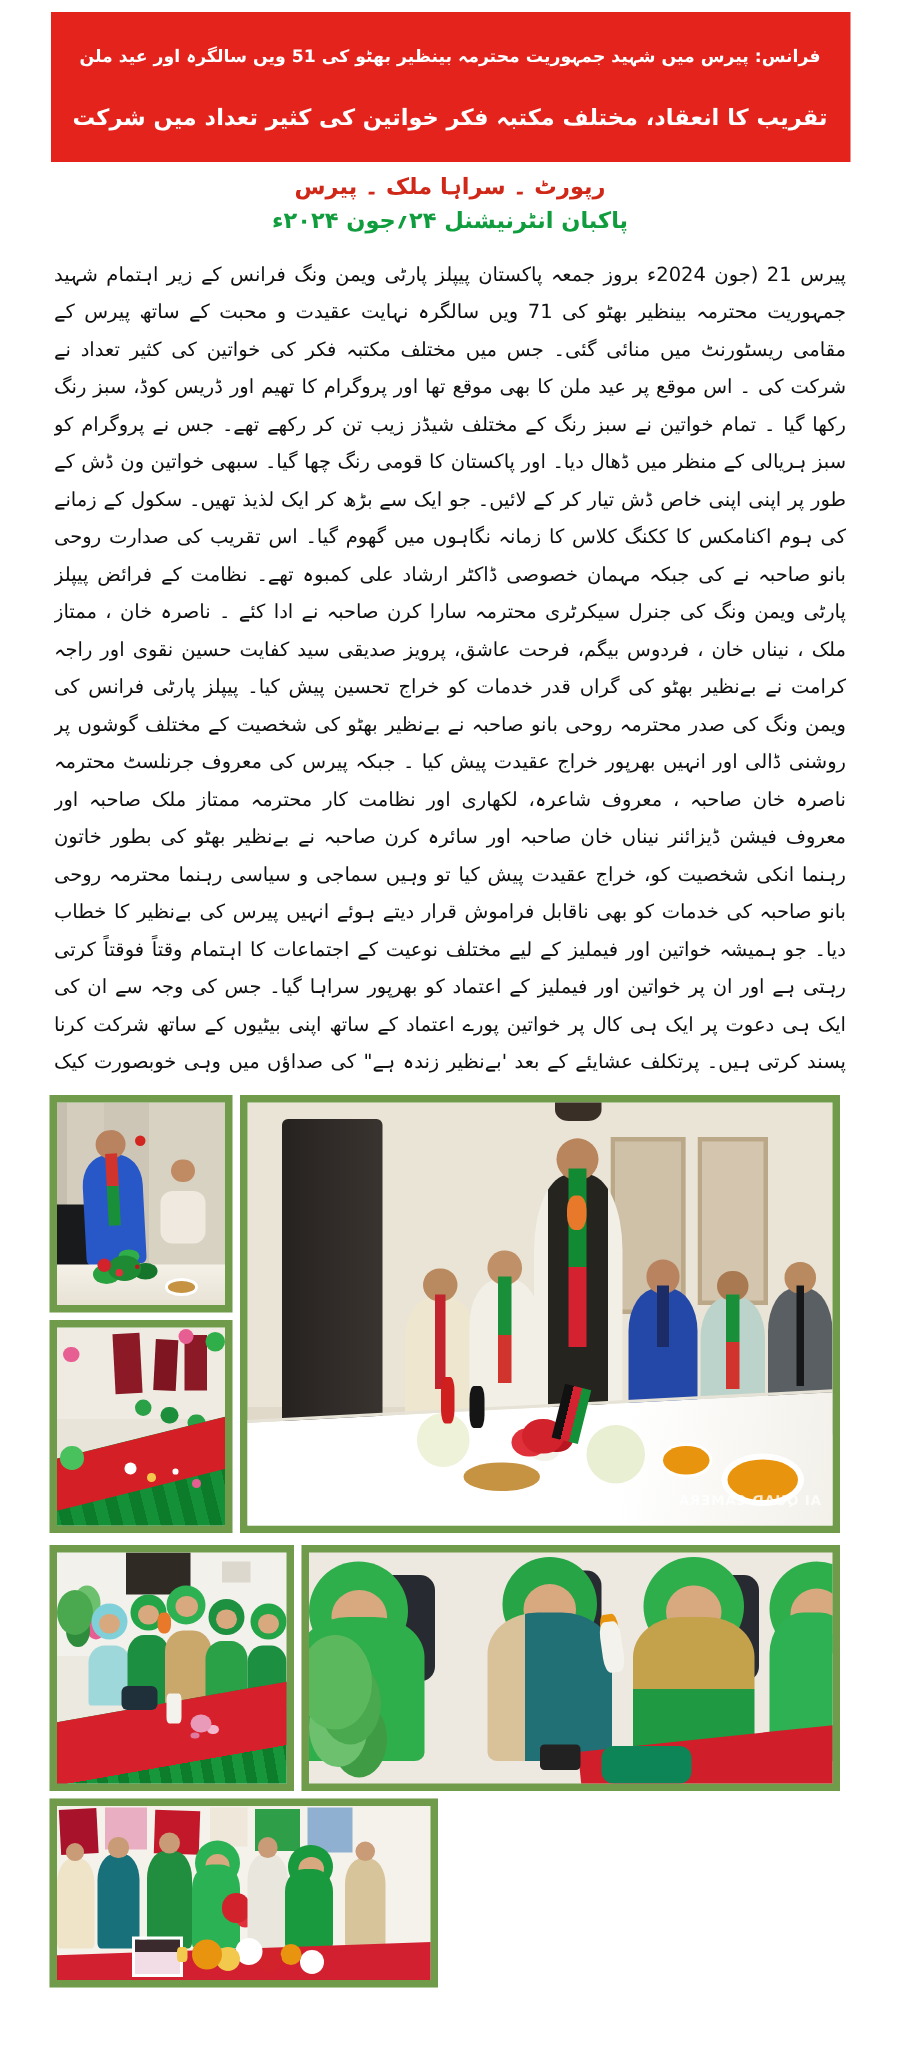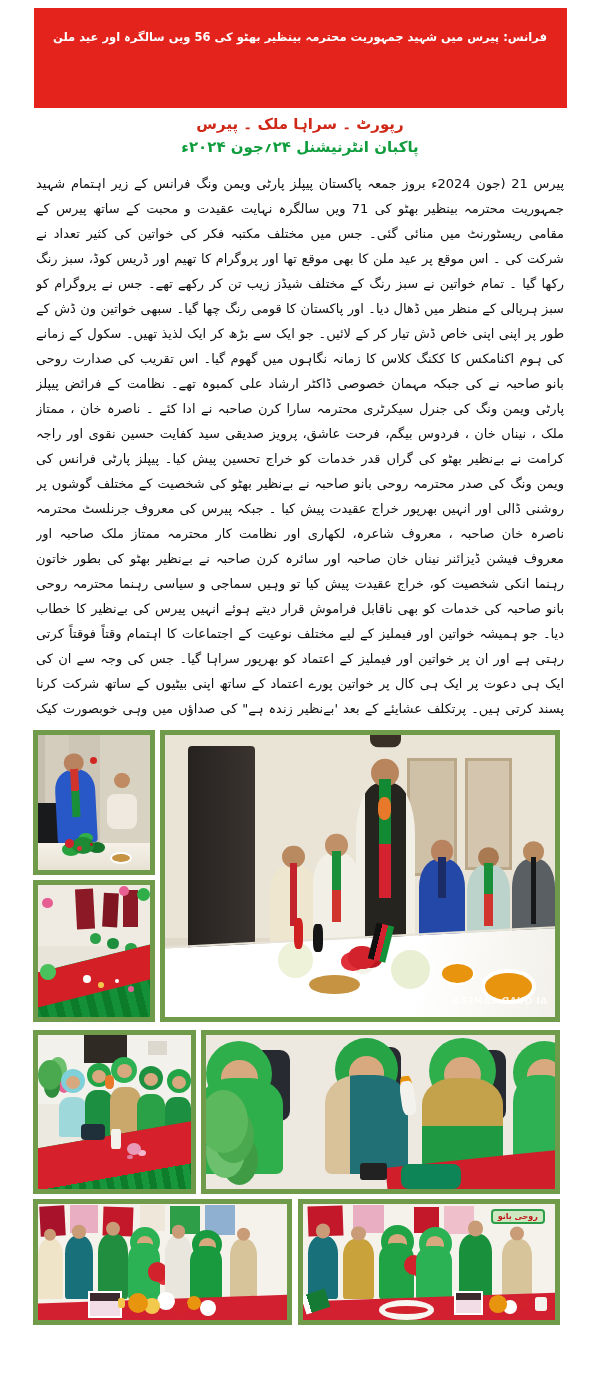--- a/index.html
+++ b/index.html
@@ -44,21 +44,22 @@
       letter-spacing:.5px;}
   .badge{position:absolute;right:4%;top:4%;background:#cfe8c2;
          border:2px solid #2f9e48;border-radius:4px;color:#c01818;
          font-size:8px;font-weight:bold;padding:1px 5px;direction:rtl;
          white-space:nowrap;}
 </style>
 </head>
 <body>
 
 <div class="banner">
-  <div class="bl fit" style="font-size: 11.5px;">فرانس: پیرس میں شہید جمہوریت محترمہ بینظیر بھٹو کی 56 ویں سالگرہ اور عید ملن</div>
+  <div class="bl fit" style="font-size: 11.5px;">فرانس: پیرس میں شہید جمہوریت محترمہ بینظیر بھٹو کی 51 ویں سالگرہ اور عید ملن</div>
+  <div class="bl fit" style="font-size: 15px;">تقریب کا انعقاد، مختلف مکتبہ فکر خواتین کی کثیر تعداد میں شرکت</div>
 </div>
 
 <div class="byline fit">رپورٹ ۔ سراہا ملک ۔ پیرس</div>
 <div class="dateline fit">پاکبان انٹرنیشنل ۲۴؍جون ۲۰۲۴ء</div>
 
 <div class="article">پیرس 21 (جون 2024ء بروز جمعہ پاکستان پیپلز پارٹی ویمن ونگ فرانس کے زیر اہتمام شہید جمہوریت محترمہ بینظیر بھٹو کی 71 ویں سالگرہ نہایت عقیدت و محبت کے ساتھ پیرس کے مقامی ریسٹورنٹ میں منائی گئی۔ جس میں مختلف مکتبہ فکر کی خواتین کی کثیر تعداد نے شرکت کی ۔ اس موقع پر عید ملن کا بھی موقع تھا اور پروگرام کا تھیم اور ڈریس کوڈ، سبز رنگ رکھا گیا ۔ تمام خواتین نے سبز رنگ کے مختلف شیڈز زیب تن کر رکھے تھے۔ جس نے پروگرام کو سبز ہریالی کے منظر میں ڈھال دیا۔ اور پاکستان کا قومی رنگ چھا گیا۔ سبھی خواتین ون ڈش کے طور پر اپنی اپنی خاص ڈش تیار کر کے لائیں۔ جو ایک سے بڑھ کر ایک لذیذ تھیں۔ سکول کے زمانے کی ہوم اکنامکس کا ککنگ کلاس کا زمانہ نگاہوں میں گھوم گیا۔ اس تقریب کی صدارت روحی بانو صاحبہ نے کی جبکہ مہمان خصوصی ڈاکٹر ارشاد علی کمبوہ تھے۔ نظامت کے فرائض پیپلز پارٹی ویمن ونگ کی جنرل سیکرٹری محترمہ سارا کرن صاحبہ نے ادا کئے ۔ ناصرہ خان ، ممتاز ملک ، نیناں خان ، فردوس بیگم، فرحت عاشق، پرویز صدیقی سید کفایت حسین نقوی اور راجہ کرامت نے بےنظیر بھٹو کی گراں قدر خدمات کو خراج تحسین پیش کیا۔ پیپلز پارٹی فرانس کی ویمن ونگ کی صدر محترمہ روحی بانو صاحبہ نے بےنظیر بھٹو کی شخصیت کے مختلف گوشوں پر روشنی ڈالی اور انہیں بھرپور خراج عقیدت پیش کیا ۔ جبکہ پیرس کی معروف جرنلسٹ محترمہ ناصرہ خان صاحبہ ، معروف شاعرہ، لکھاری اور نظامت کار محترمہ ممتاز ملک صاحبہ اور معروف فیشن ڈیزائنر نیناں خان صاحبہ اور سائرہ کرن صاحبہ نے بےنظیر بھٹو کی بطور خاتون رہنما انکی شخصیت کو، خراج عقیدت پیش کیا تو وہیں سماجی و سیاسی رہنما محترمہ روحی بانو صاحبہ کی خدمات کو بھی ناقابل فراموش قرار دیتے ہوئے انہیں پیرس کی بےنظیر کا خطاب دیا۔ جو ہمیشہ خواتین اور فیملیز کے لیے مختلف نوعیت کے اجتماعات کا اہتمام وقتاً فوقتاً کرتی رہتی ہے اور ان پر خواتین اور فیملیز کے اعتماد کو بھرپور سراہا گیا۔ جس کی وجہ سے ان کی ایک ہی دعوت پر ایک ہی کال پر خواتین پورے اعتماد کے ساتھ اپنی بیٹیوں کے ساتھ شرکت کرنا پسند کرتی ہیں۔ پرتکلف عشایئے کے بعد 'بےنظیر زندہ ہے" کی صداؤں میں وہی خوبصورت کیک کاٹا گیا، جو کہ روحی بانو صاحبہ نے پیپلز پارٹی کے جھنڈے اور نشان کیساتھ خصوصی طور پر اپنی جانب سے تیار کروایا تھا۔ اس زبردست عشایئے میں دلچسپ تبصرے بھی ہوئے ۔ چٹکلے چھوڑے گئے ۔ ہر پکوان کی تعریف ہوئی اور بنانے والی کو دل سے شاباش دی گئی۔ یوں یہ خوبصورت یادوں کے ساتھ اختتام پذیر ہوئی ۔</div>
 
 <div class="collage c1">
   <div class="c1L">
 
@@ -193,37 +194,13 @@
     <i class="fig" style="left:51%;top:28%;width:11%;height:54%;background:#e9e6de;--skin:#c99b77;"></i>
     <i class="dot hood" style="left:62%;top:22%;width:12%;padding-top:12%;background:#1a9a3e;--skin:#d8a87e;"></i>
     <i class="fig nohead" style="left:61%;top:36%;width:13%;height:46%;background:#1a9a3e;"></i>
     <i class="fig" style="left:77%;top:30%;width:11%;height:52%;background:#d8c49a;--skin:#c99b77;"></i>
     <i class="blk" style="left:-4%;bottom:-4%;width:110%;height:22%;background:#d32030;transform:rotate(-2deg);"></i>
     <i class="blk" style="left:20%;bottom:2%;width:12%;height:20%;background:linear-gradient(180deg,#3a2a2e 0 35%,#f2dde6 35%);border:2px solid #fff;"></i>
     <i class="dot" style="left:36%;bottom:6%;width:8%;padding-top:8%;background:#e8940f;box-shadow:14px 3px 0 -2px #f2c94c,28px -2px 0 -1px #fff,42px 4px 0 -2px #d2222c,56px 0 0 -3px #e8940f,70px 5px 0 -2px #fff;"></i>
     <i class="strip" style="left:32%;bottom:10%;width:3%;height:9%;background:#f2c94c;border-radius:30%;"></i>
   </div>
 
-  <div class="photo" id="pG" style="background:#f5f2ec;">
-    <i class="blk" style="left:2%;top:2%;width:14%;height:26%;background:#c2182a;transform:rotate(-2deg);"></i>
-    <i class="blk" style="left:20%;top:1%;width:12%;height:24%;background:#e9aec2;"></i>
-    <i class="blk" style="left:44%;top:3%;width:10%;height:22%;background:#c2182a;"></i>
-    <i class="blk" style="left:56%;top:2%;width:12%;height:24%;background:#efc0cc;"></i>
-    <div class="badge">
-      <span>روحی بانو</span>
-    </div>
-    <i class="fig" style="left:2%;top:28%;width:12%;height:54%;background:#17707a;--skin:#c99b77;"></i>
-    <i class="fig" style="left:16%;top:30%;width:12%;height:52%;background:#c9a23c;--skin:#c99b77;"></i>
-    <i class="dot hood" style="left:31%;top:18%;width:13%;padding-top:13%;background:#1fa344;--skin:#d8a87e;"></i>
-    <i class="fig nohead" style="left:30%;top:34%;width:14%;height:48%;background:#1fa344;"></i>
-    <i class="dot" style="left:40%;top:44%;width:8%;padding-top:8%;background:#d2222c;box-shadow:6px 6px 0 -3px #e0303a;"></i>
-    <i class="dot hood" style="left:46%;top:20%;width:13%;padding-top:13%;background:#2bb254;--skin:#d8a87e;"></i>
-    <i class="fig nohead" style="left:45%;top:36%;width:14%;height:46%;background:#2bb254;"></i>
-    <i class="fig" style="left:62%;top:26%;width:13%;height:56%;background:#18903c;--skin:#c99b77;"></i>
-    <i class="fig" style="left:79%;top:30%;width:12%;height:52%;background:#d8c49a;--skin:#c99b77;"></i>
-    <i class="blk" style="left:-4%;bottom:-4%;width:110%;height:24%;background:#d32030;transform:rotate(-2deg);"></i>
-    <i class="blk" style="left:0%;bottom:8%;width:10%;height:16%;background:linear-gradient(90deg,#fff 0 22%,#157a33 22%);transform:rotate(-18deg);"></i>
-    <i class="dot" style="left:30%;bottom:0%;width:22%;padding-top:8%;border-radius:50%;background:#f7f6f1;box-shadow:inset 0 0 0 6px #f7f6f1,inset 0 0 0 14px #d2222c;"></i>
-    <i class="blk" style="left:60%;bottom:4%;width:10%;height:18%;background:linear-gradient(180deg,#3a2a2e 0 35%,#f2dde6 35%);border:2px solid #fff;"></i>
-    <i class="dot" style="left:74%;bottom:6%;width:7%;padding-top:7%;background:#e8940f;box-shadow:12px 3px 0 -2px #fff,24px -1px 0 -2px #d2222c;"></i>
-    <i class="strip" style="left:92%;bottom:8%;width:5%;height:12%;background:#f4f2ec;border-radius:20%;"></i>
-  </div>
 </div>
 
 </body></html>

